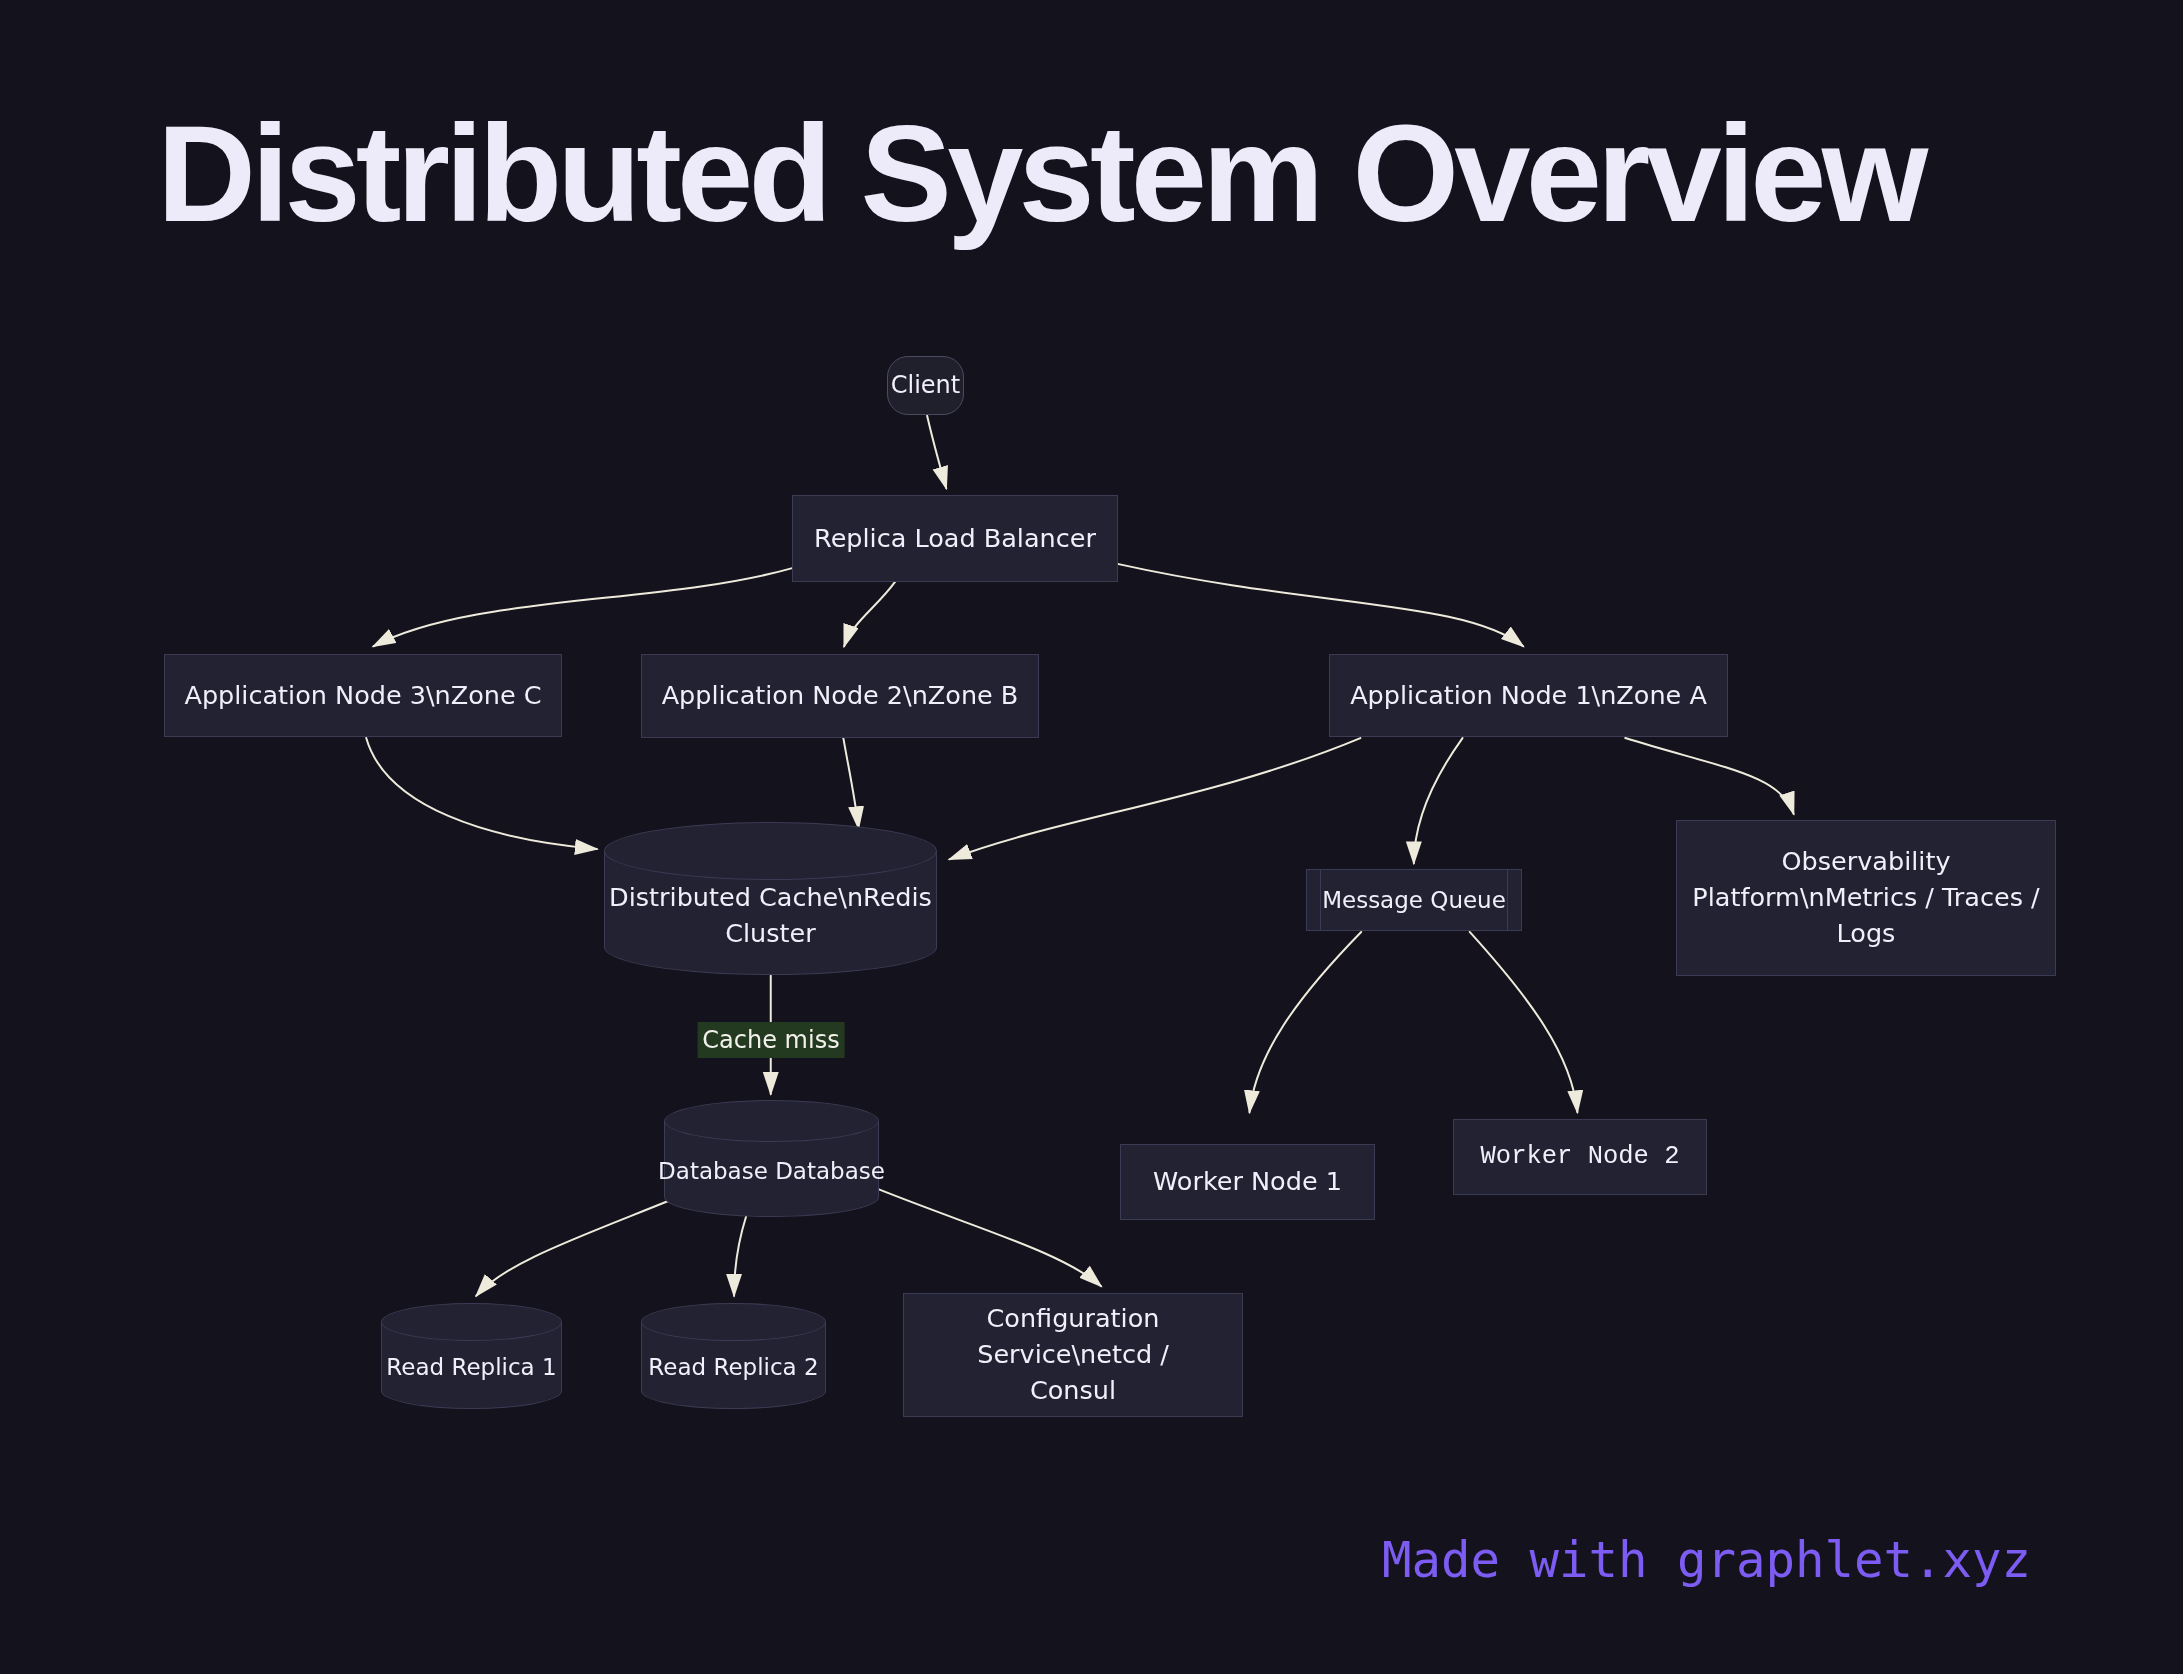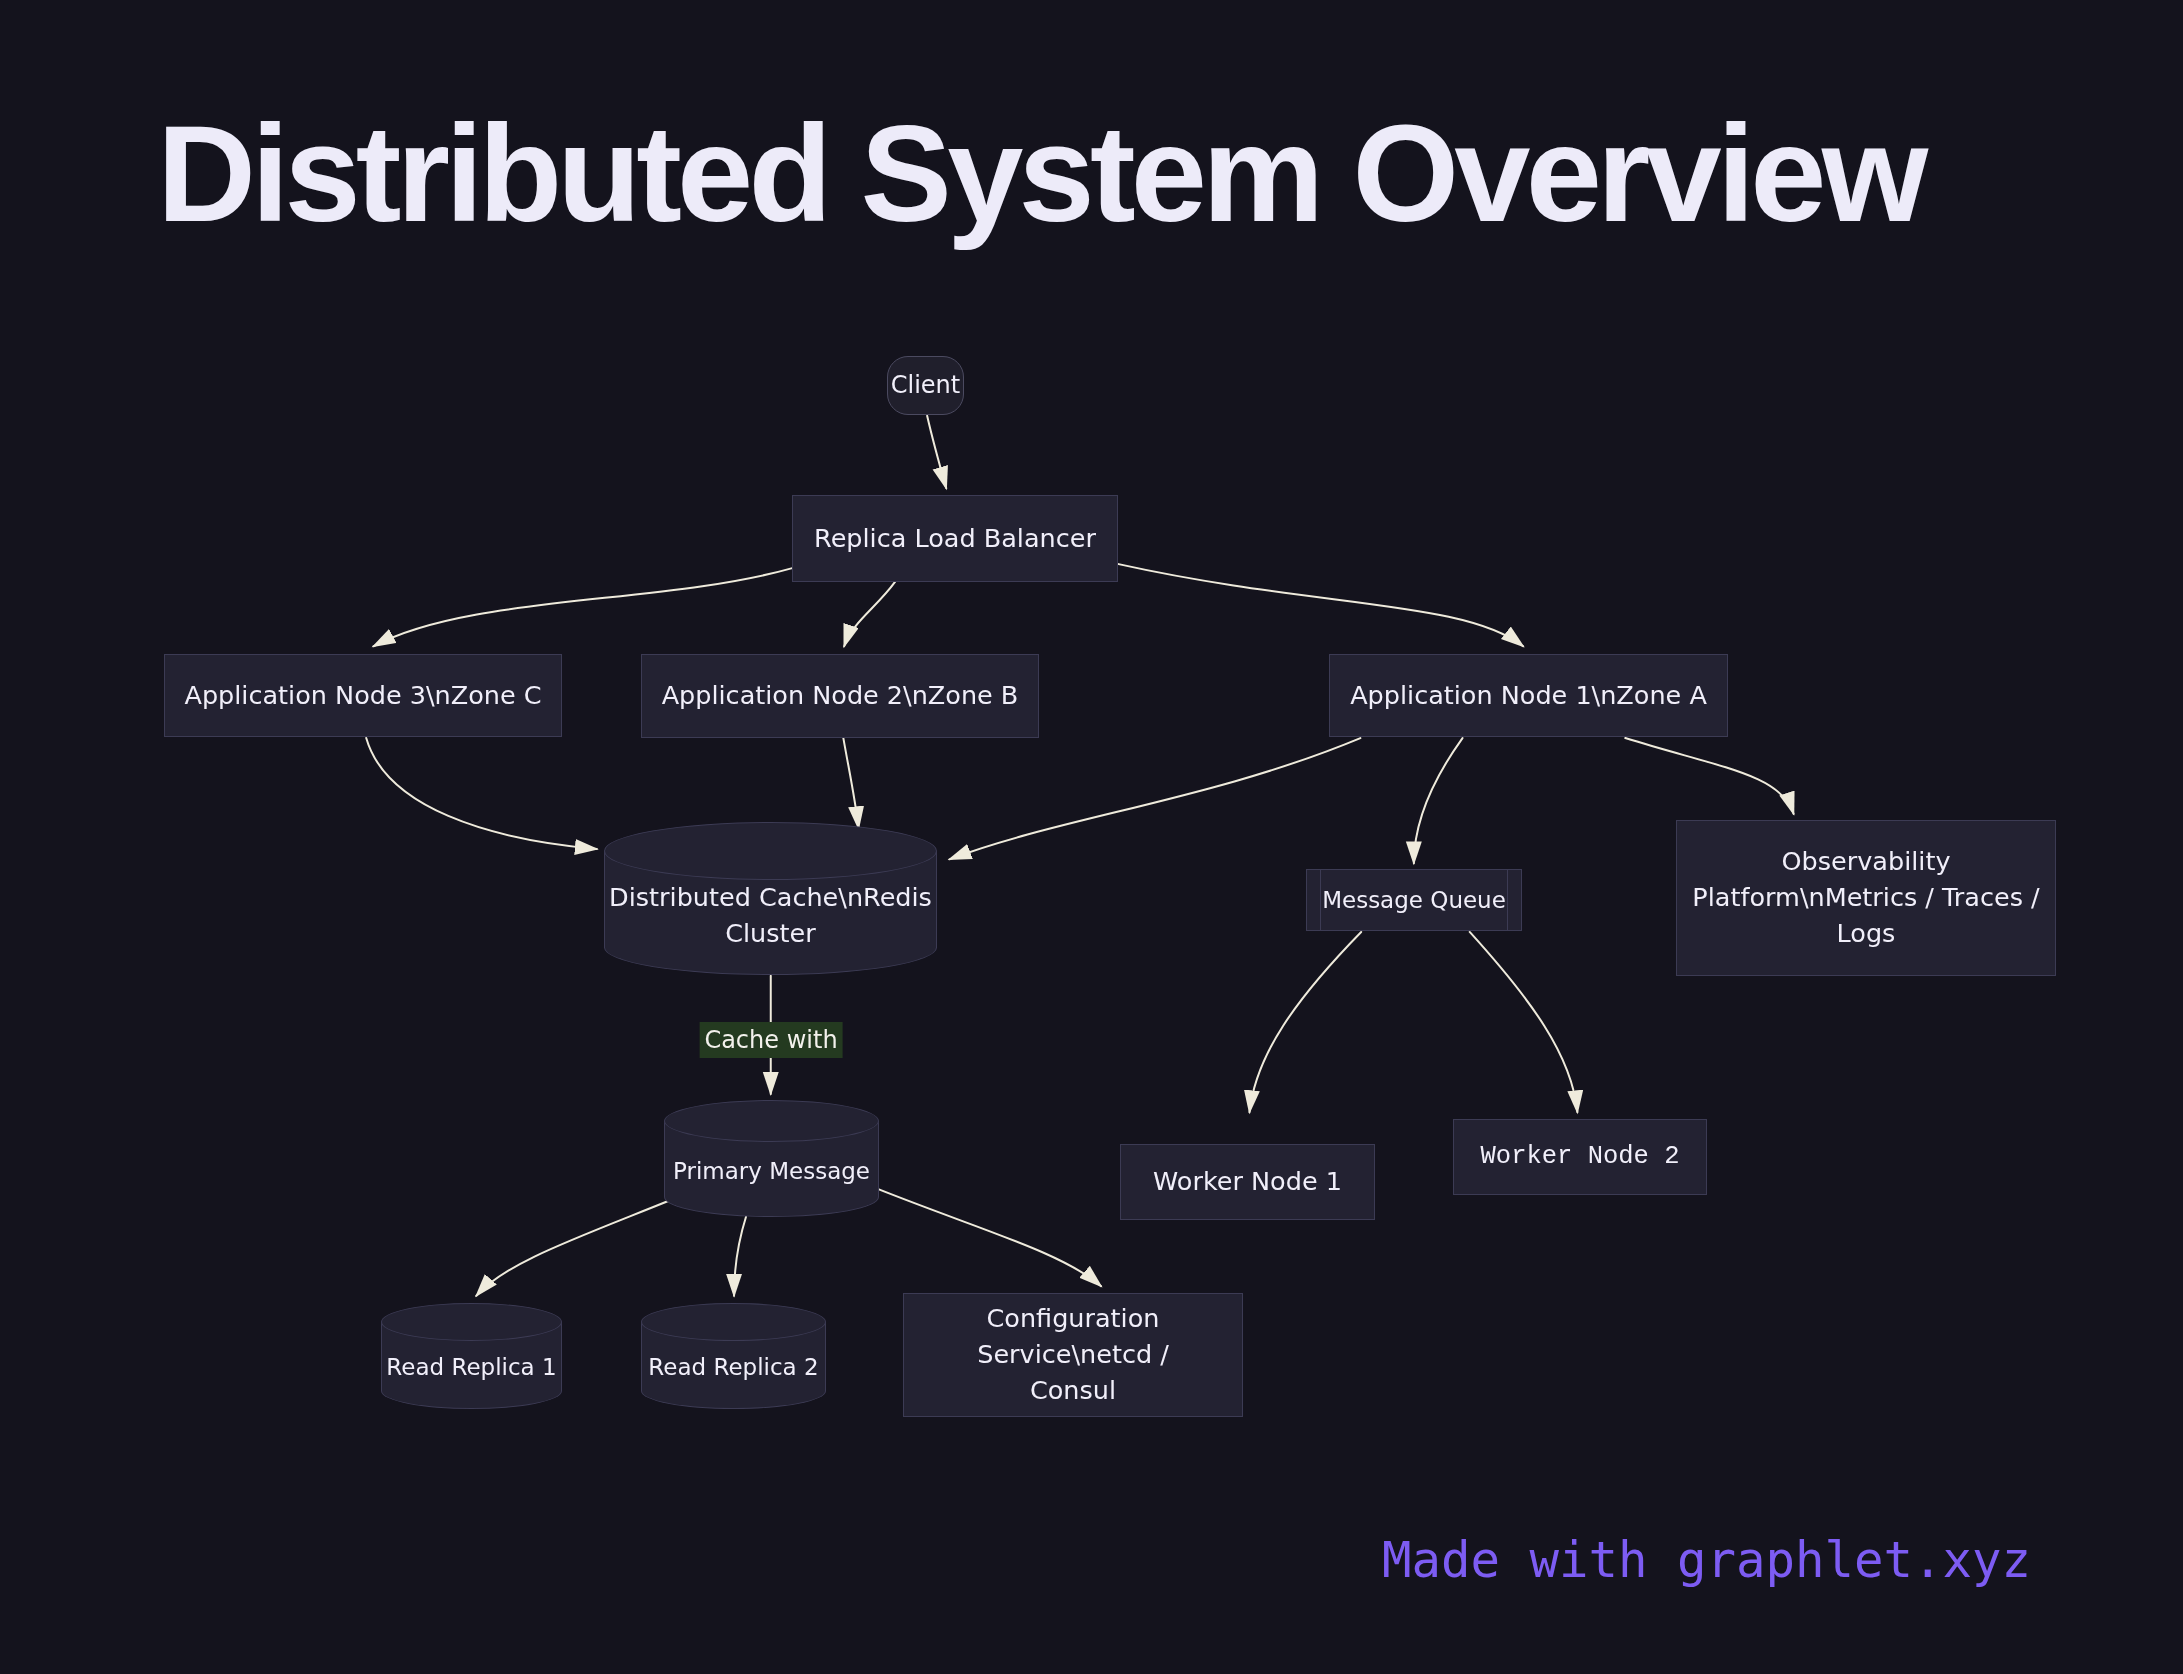--- a/index.html
+++ b/index.html
@@ -119,26 +119,26 @@
   <div class="node rect subroutine" style="left:1306px; top:869px; width:216px; height:62px;">
     <i class="sub-bar sub-left"></i>
     <i class="sub-bar sub-right"></i>
     <span class="nlabel sz29 nowrap">Message Queue</span>
   </div>
 
   <div class="node rect" style="left:1676px; top:820px; width:380px; height:156px; padding:8px 8px;">
     <span class="nlabel">Observability Platform\nMetrics / Traces / Logs</span>
   </div>
 
-  <div class="edge-label" style="left:771px; top:1022px;">Cache with</div>
+  <div class="edge-label" style="left:771px; top:1022px;">Cache miss</div>
 
   <div class="node cyl" style="--ry:21px; left:664px; top:1100px; width:215px; height:117px;">
     <i class="cyl-body"></i>
     <i class="cyl-top"></i>
-    <span class="nlabel sz29 nowrap">Primary Message</span>
+    <span class="nlabel sz29 nowrap">Database Database</span>
   </div>
 
   <div class="node rect" style="left:1120px; top:1119px; width:255px; height:76px;margin-top:25px;">
     <span class="nlabel nowrap">Worker Node 1</span>
   </div>
 
   <div class="node rect" style="left:1453px; top:1119px; width:254px; height:76px;font-family:Liberation Mono, monospace;">
     <span class="nlabel nowrap">Worker Node 2</span>
   </div>
 

